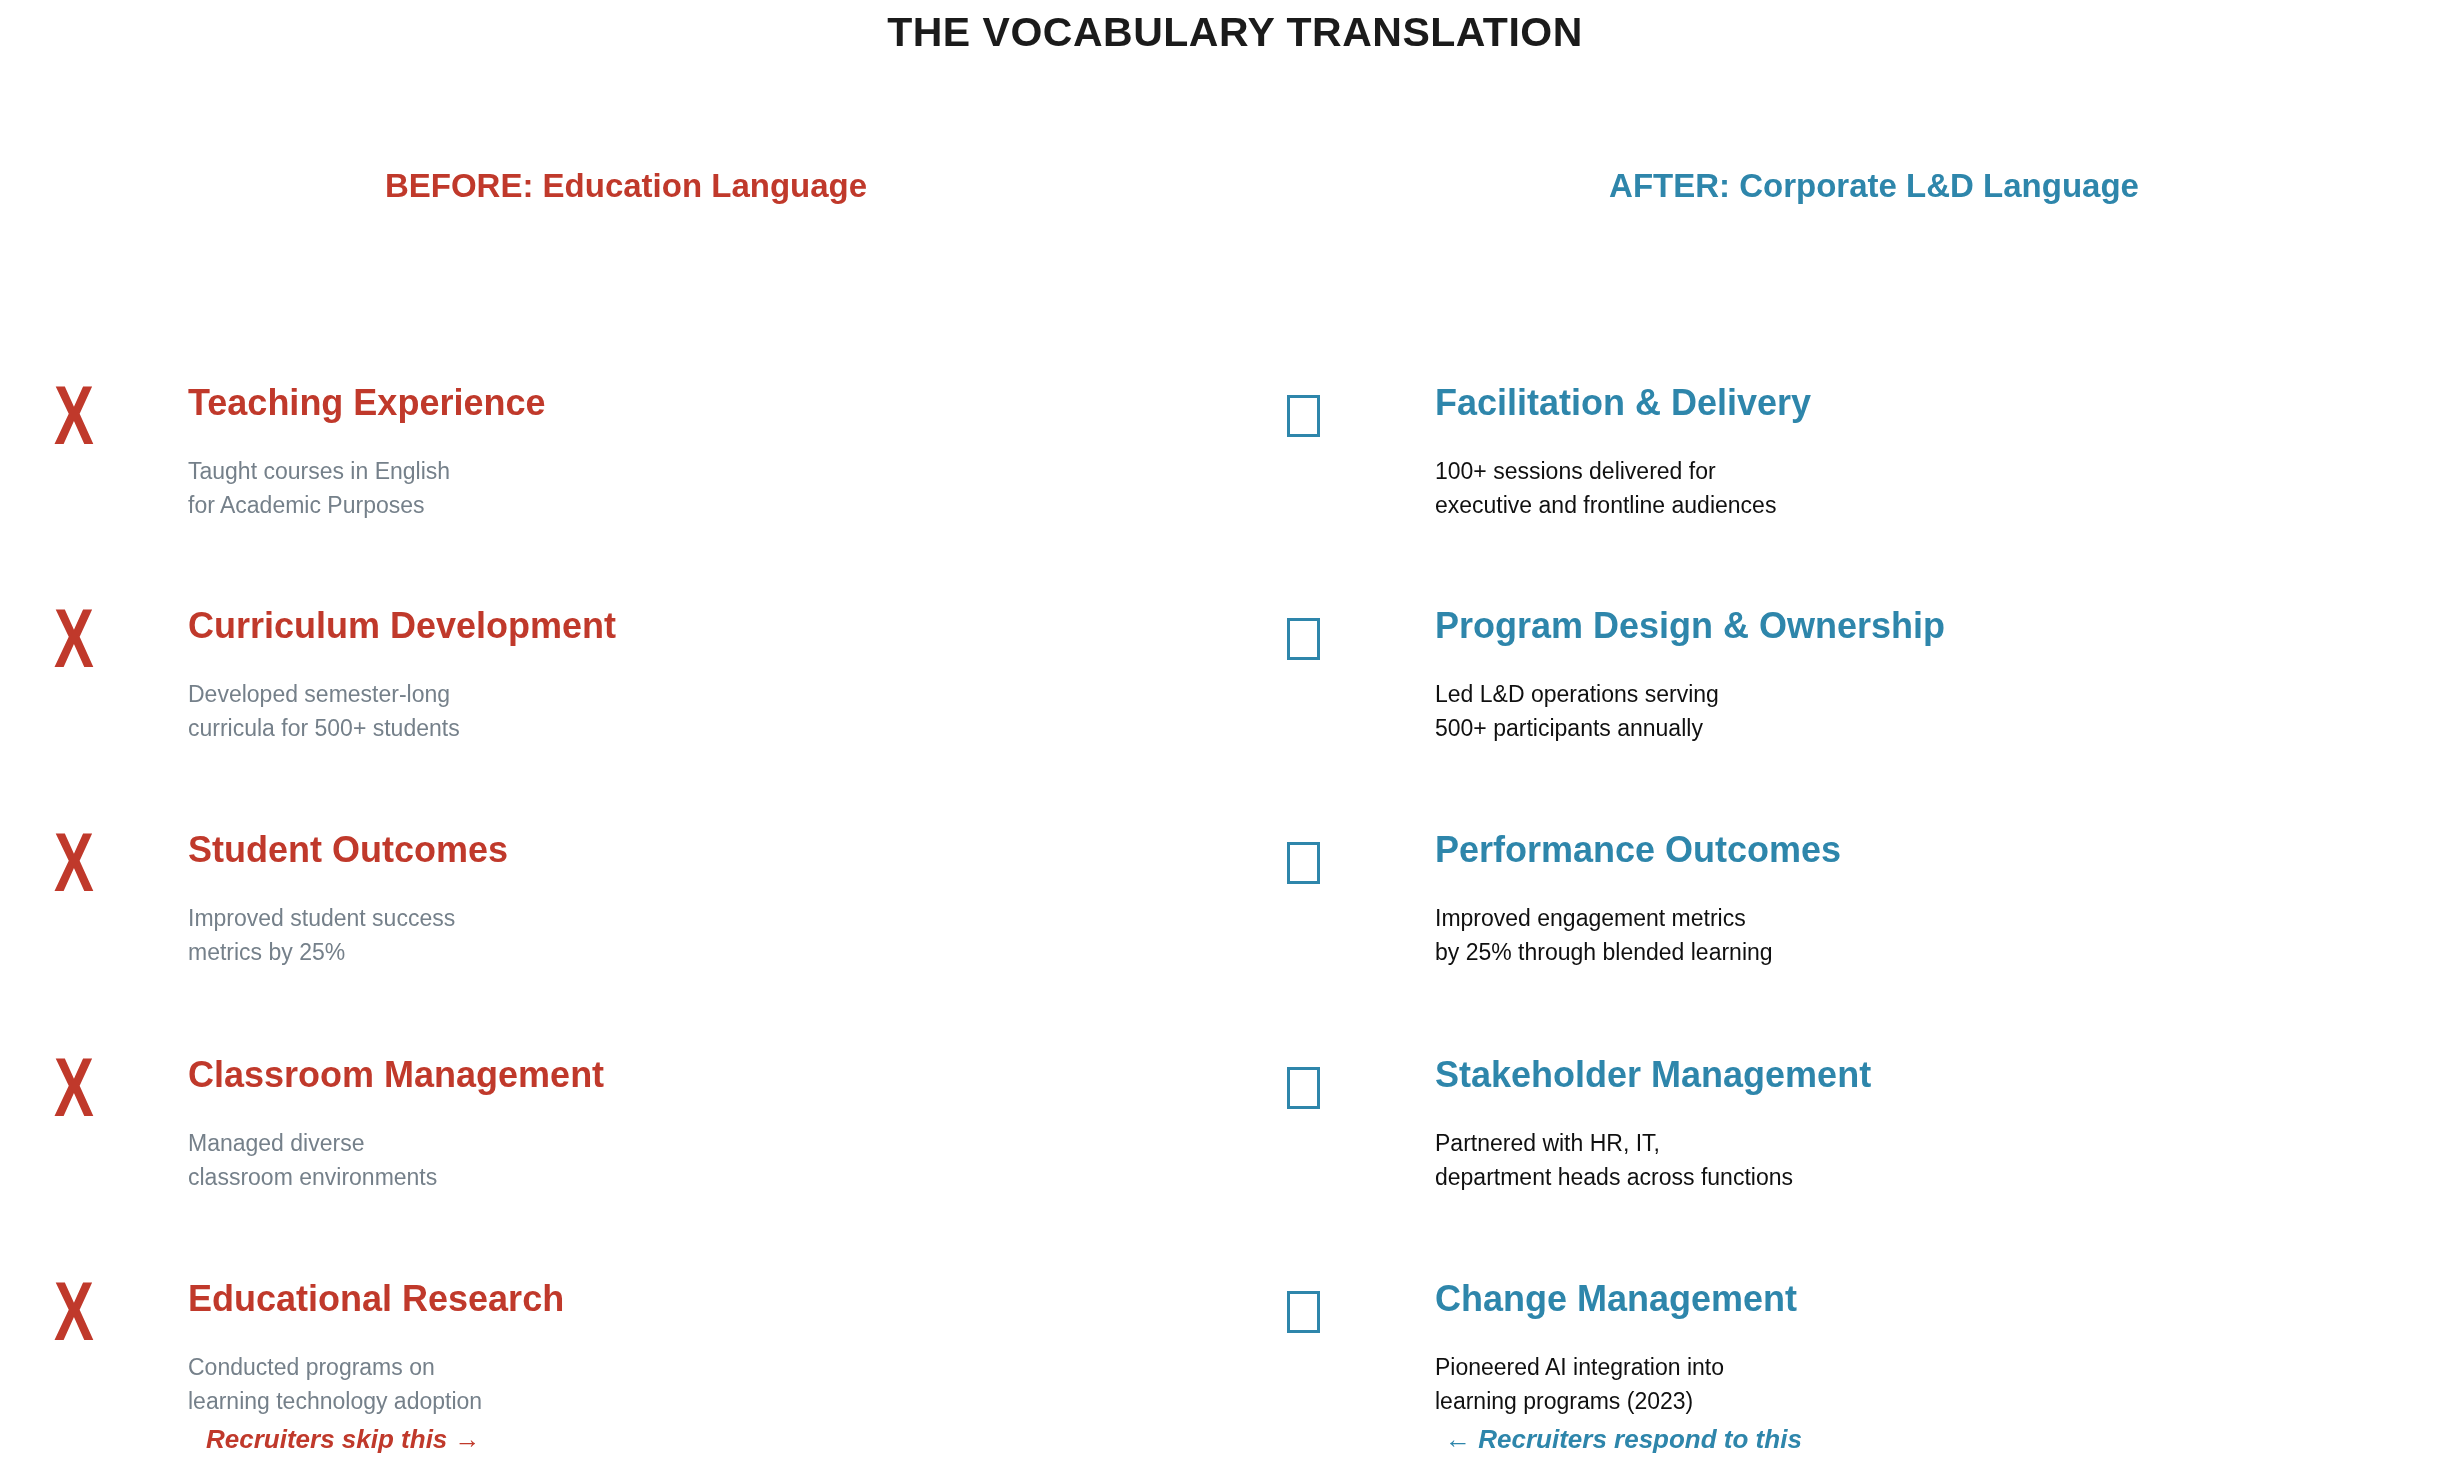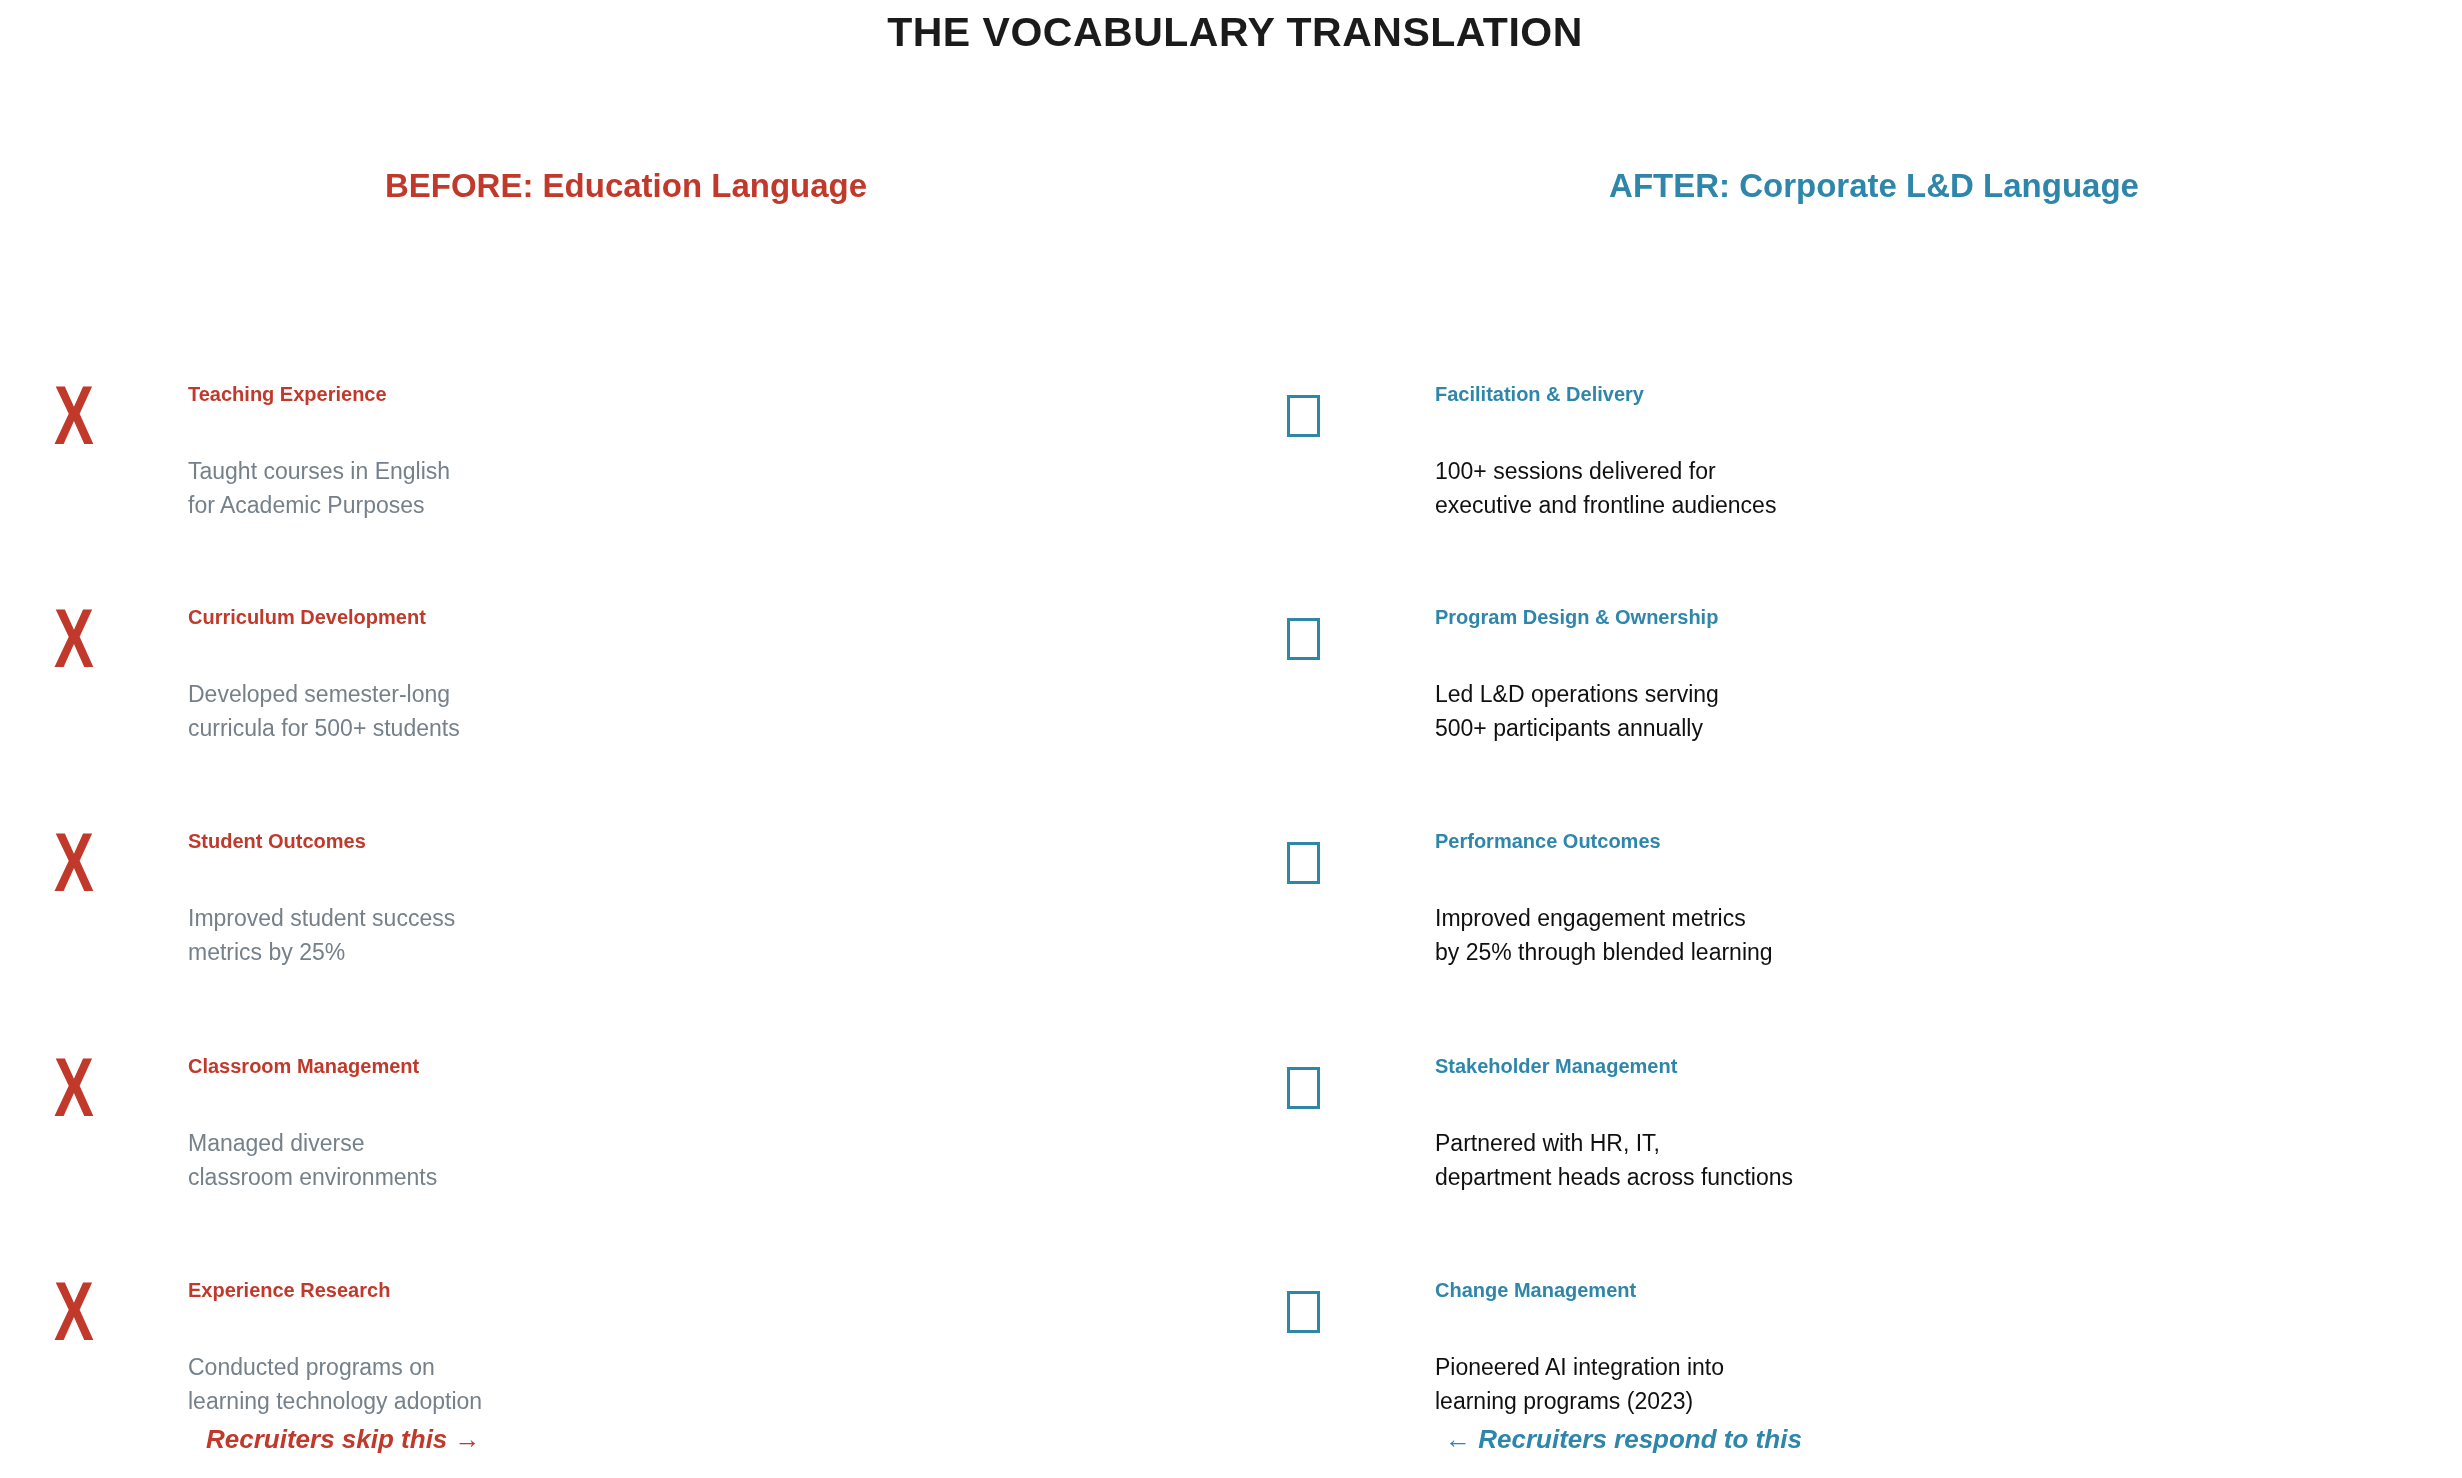--- a/index.html
+++ b/index.html
@@ -38,21 +38,21 @@
   .tofu{
     position:absolute;left:1287px;top:12px;width:27px;height:36px;
     border:3.1px solid var(--blue);display:block;background:transparent;
   }
 
   .cell{position:absolute;top:0;width:981px;height:224px;}
   .cell.left{left:188px;}
   .cell.right{left:1435px;}
   .cell h3{
     position:absolute;top:0;left:0;margin:0;
-    font-size:20px;font-weight:bold;line-height:1.1;text-align:center;
+    font-size:36px;font-weight:bold;line-height:1.1;text-align:center;
   }
   .cell.left h3{color:var(--red);}
   .cell.right h3{color:var(--blue);}
   .cell p{
     position:absolute;top:71px;left:0;margin:0;
     font-size:23px;line-height:34px;white-space:pre-line;
   }
   .cell.left p{color:var(--muted-text);}
   .cell.right p{color:var(--dark-text);}
 
@@ -129,21 +129,21 @@
     <div class="cell right">
       <h3>Stakeholder Management</h3>
       <p>Partnered with HR, IT,
 department heads across functions</p>
     </div>
   </div>
 
   <div class="row" style="top:1279px">
     <span class="xmark">X</span>
     <div class="cell left">
-      <h3>Experience Research</h3>
+      <h3>Educational Research</h3>
       <p>Conducted programs on
 learning technology adoption</p>
     </div>
     <span class="tofu"></span>
     <div class="cell right">
       <h3>Change Management</h3>
       <p>Pioneered AI integration into
 learning programs (2023)</p>
     </div>
   </div>

